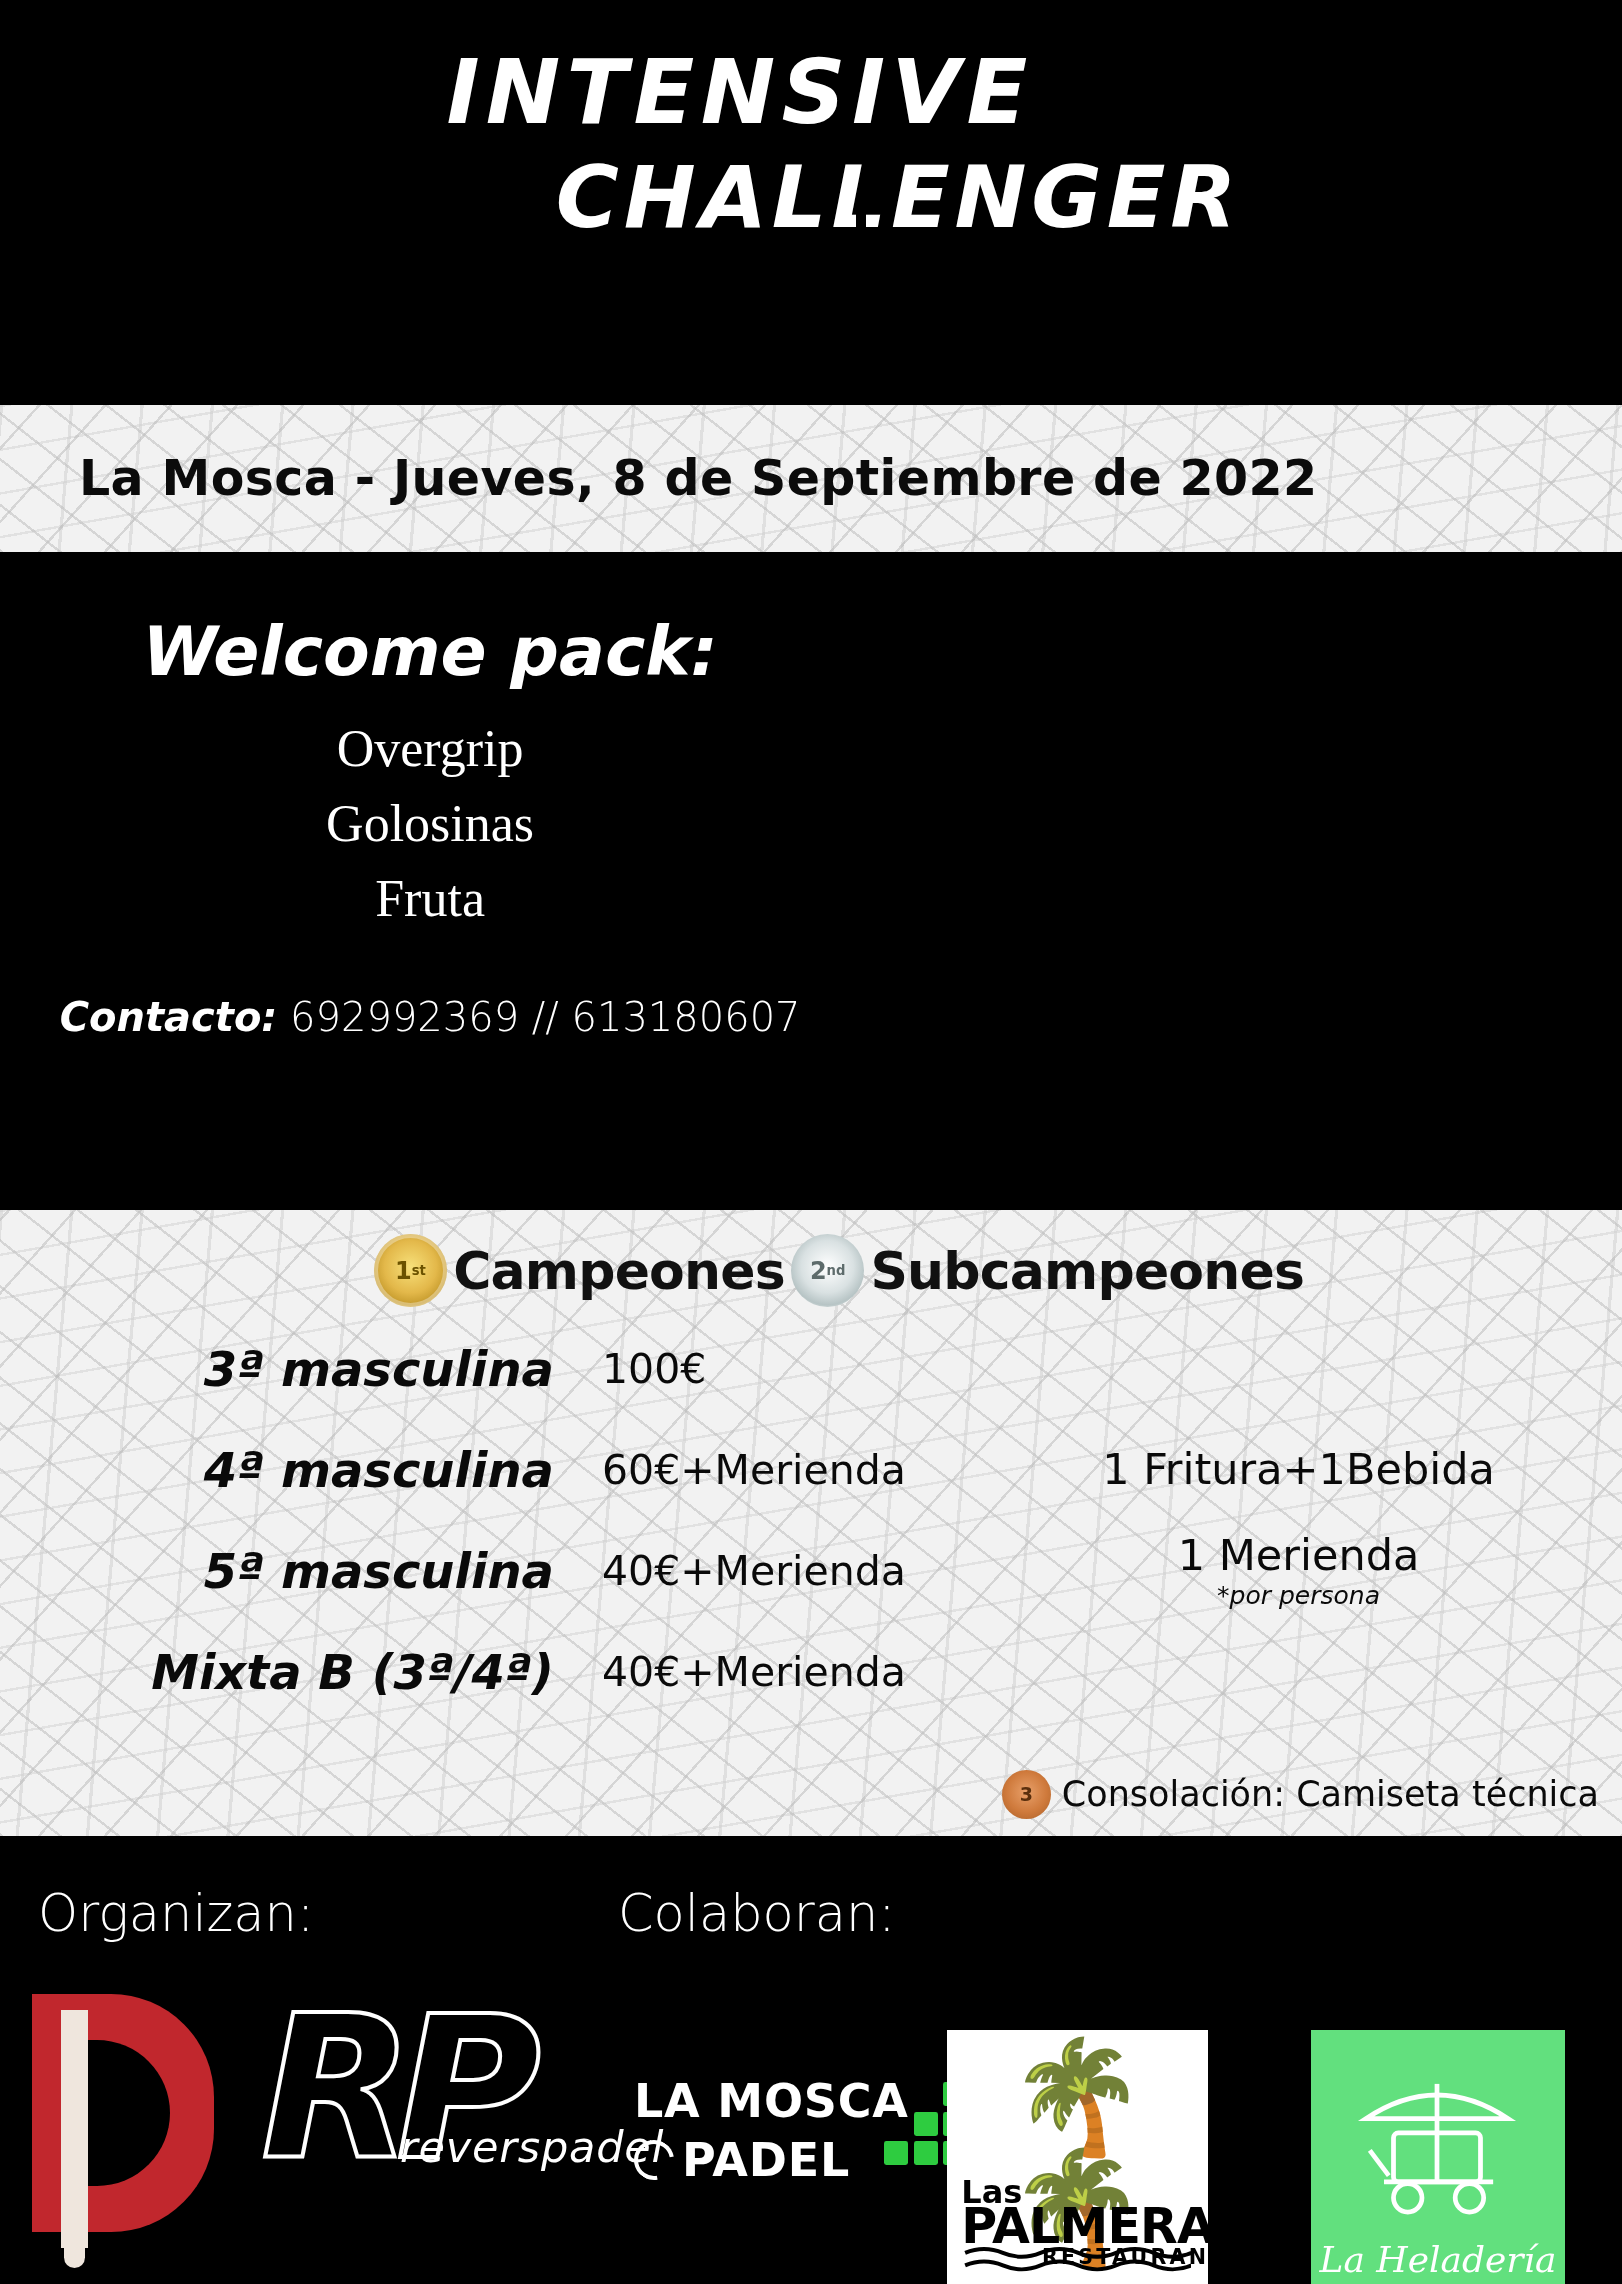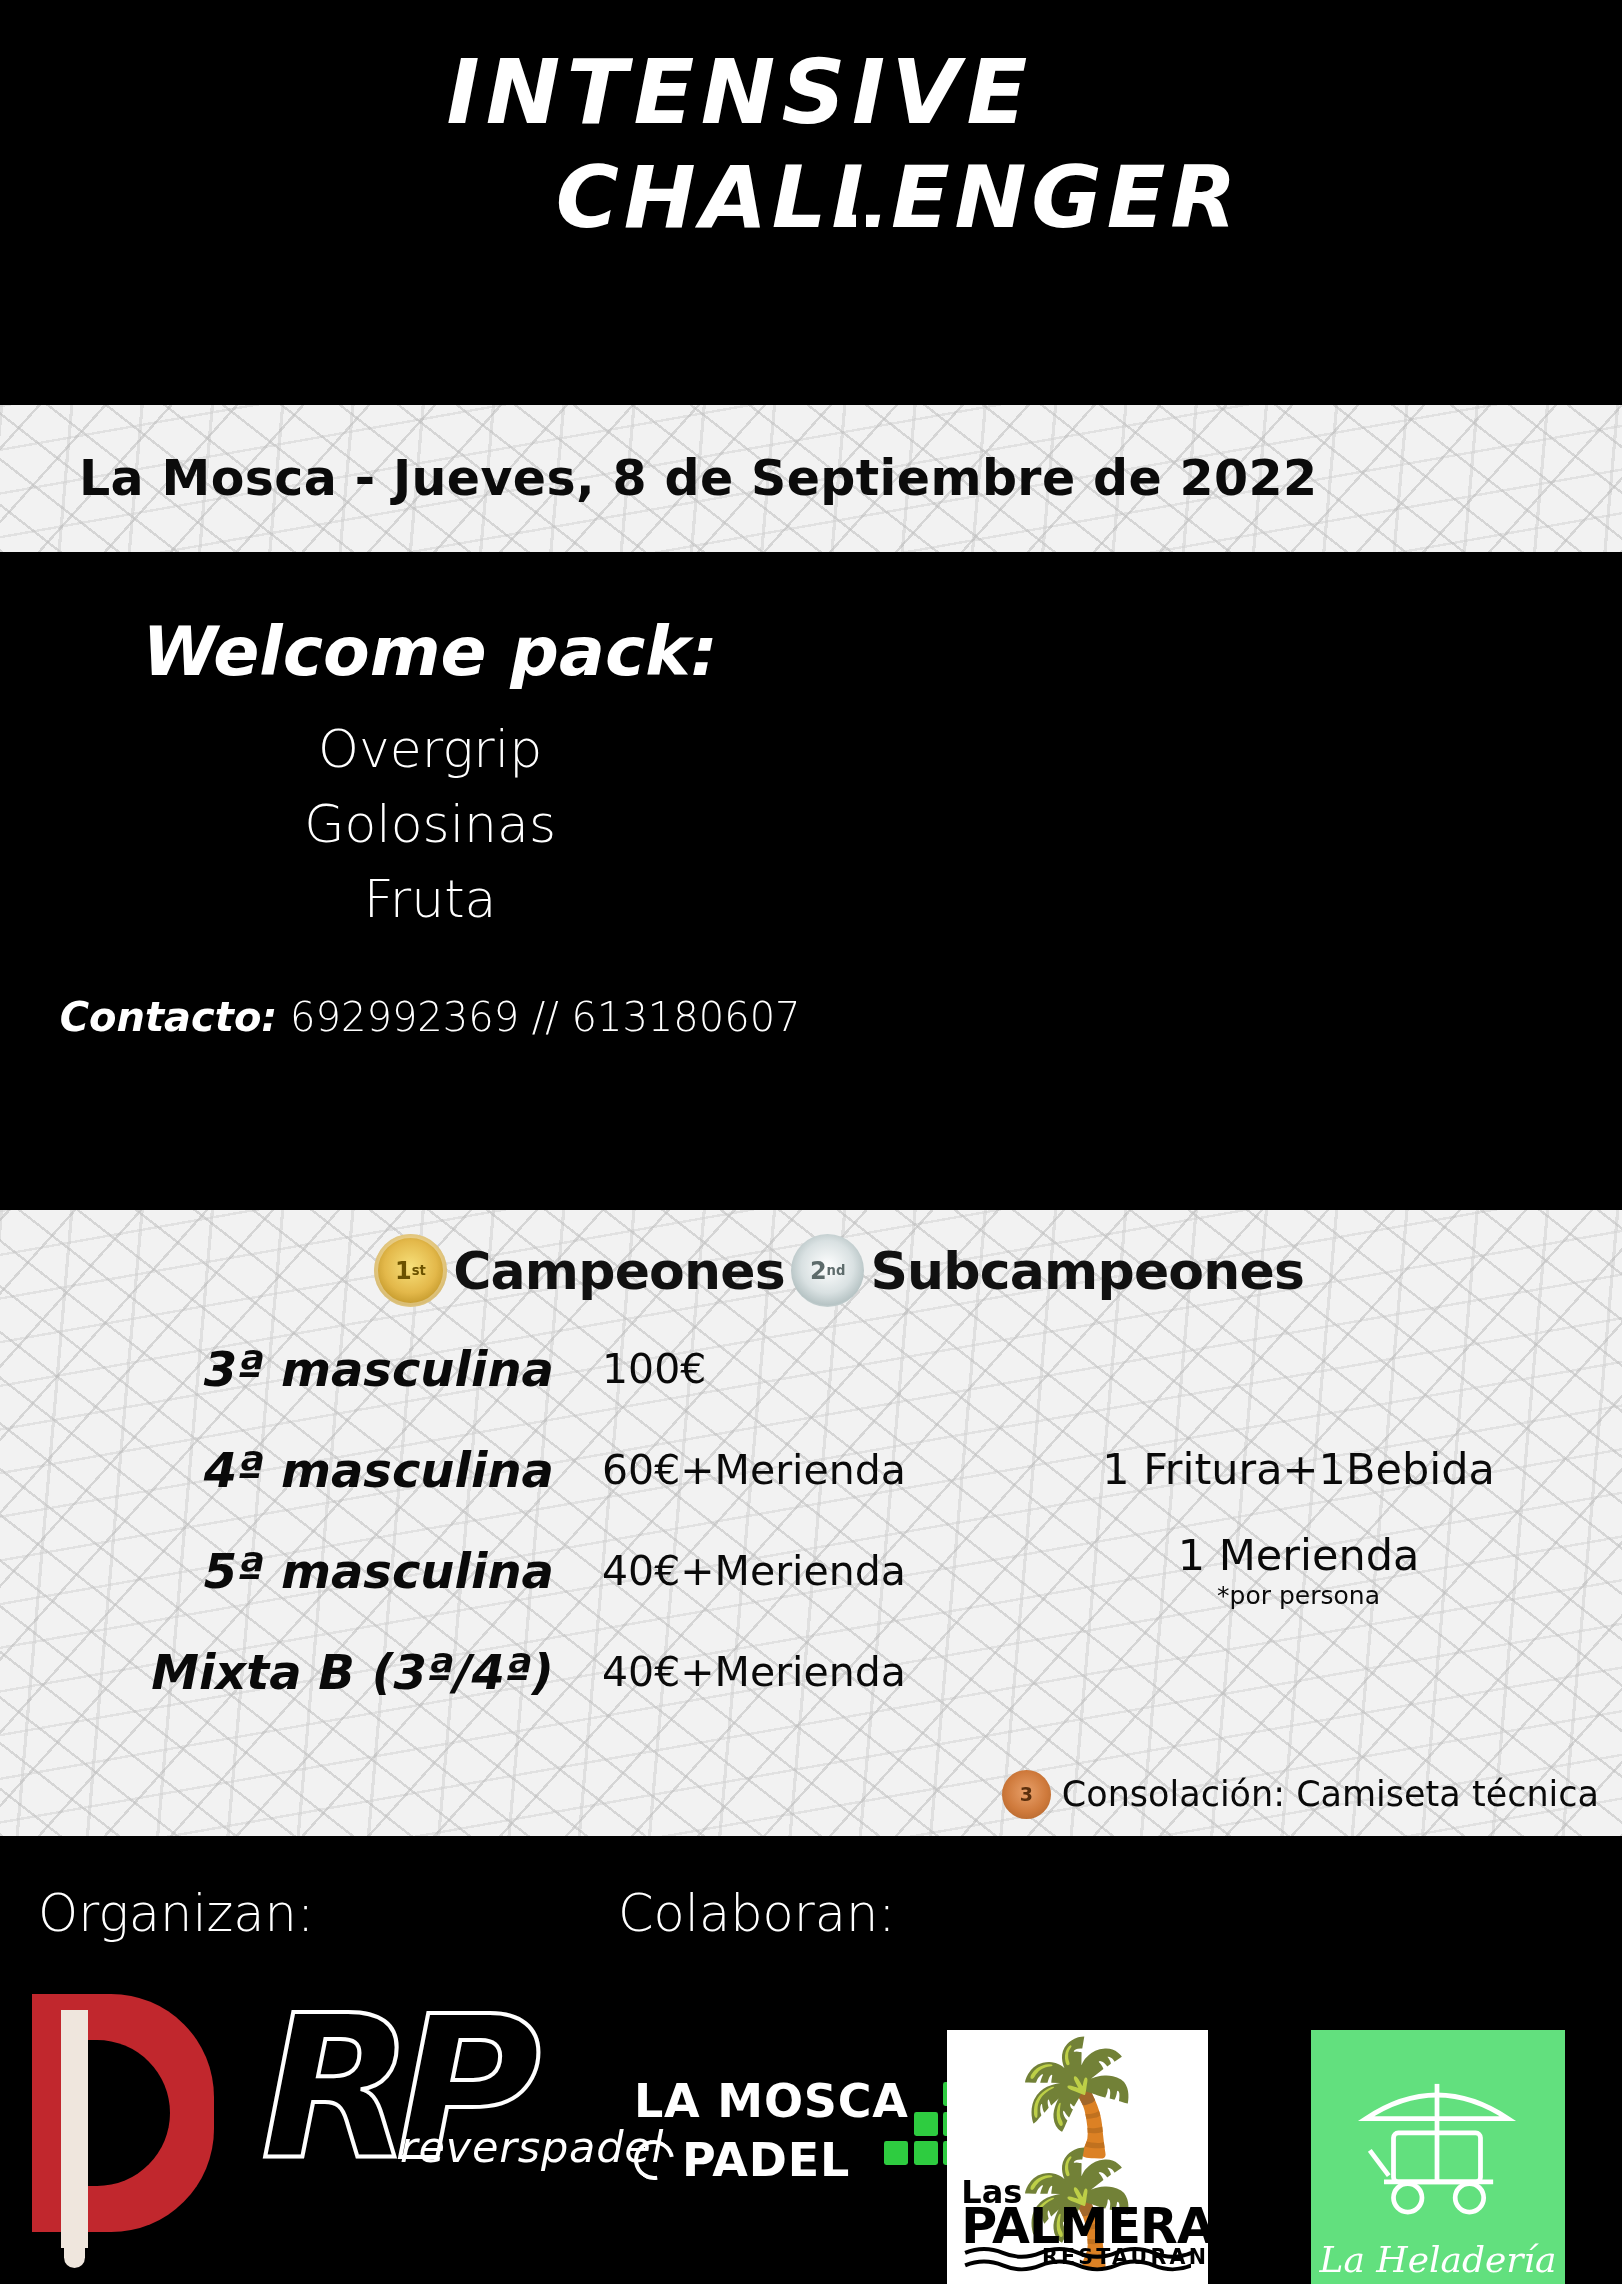--- a/index.html
+++ b/index.html
@@ -177,21 +177,21 @@
     font-style: italic;
     font-weight: bold;
     line-height: 1.1;
   }
   .welcome-item {
     font-size: 52px;
     font-weight: 300;
     line-height: 1.35;
     margin-top: 4.8px;
   }
-  .welcome-list { margin-top: 24px; }
+  .welcome-list { margin-top: 24px; font-family: Liberation Serif, serif; }
   .contacto {
     margin-top: 60px;
     font-size: 40px;
     font-weight: 300;
   }
   .contacto b {
     font-style: italic;
     font-weight: bold;
   }
 
@@ -273,20 +273,21 @@
     text-align: center;
     color: #0a0a0a;
   }
   .sub-line {
     font-size: 43px;
     line-height: 1.12;
   }
   .sub-note {
     font-size: 25px;
     margin-top: 2px;
+    font-style: italic;
   }
   .consolation {
     position: absolute;
     right: 24px;
     bottom: 17.4px;
     display: flex;
     align-items: center;
     gap: 11px;
     font-size: 35px;
     color: #0a0a0a;

